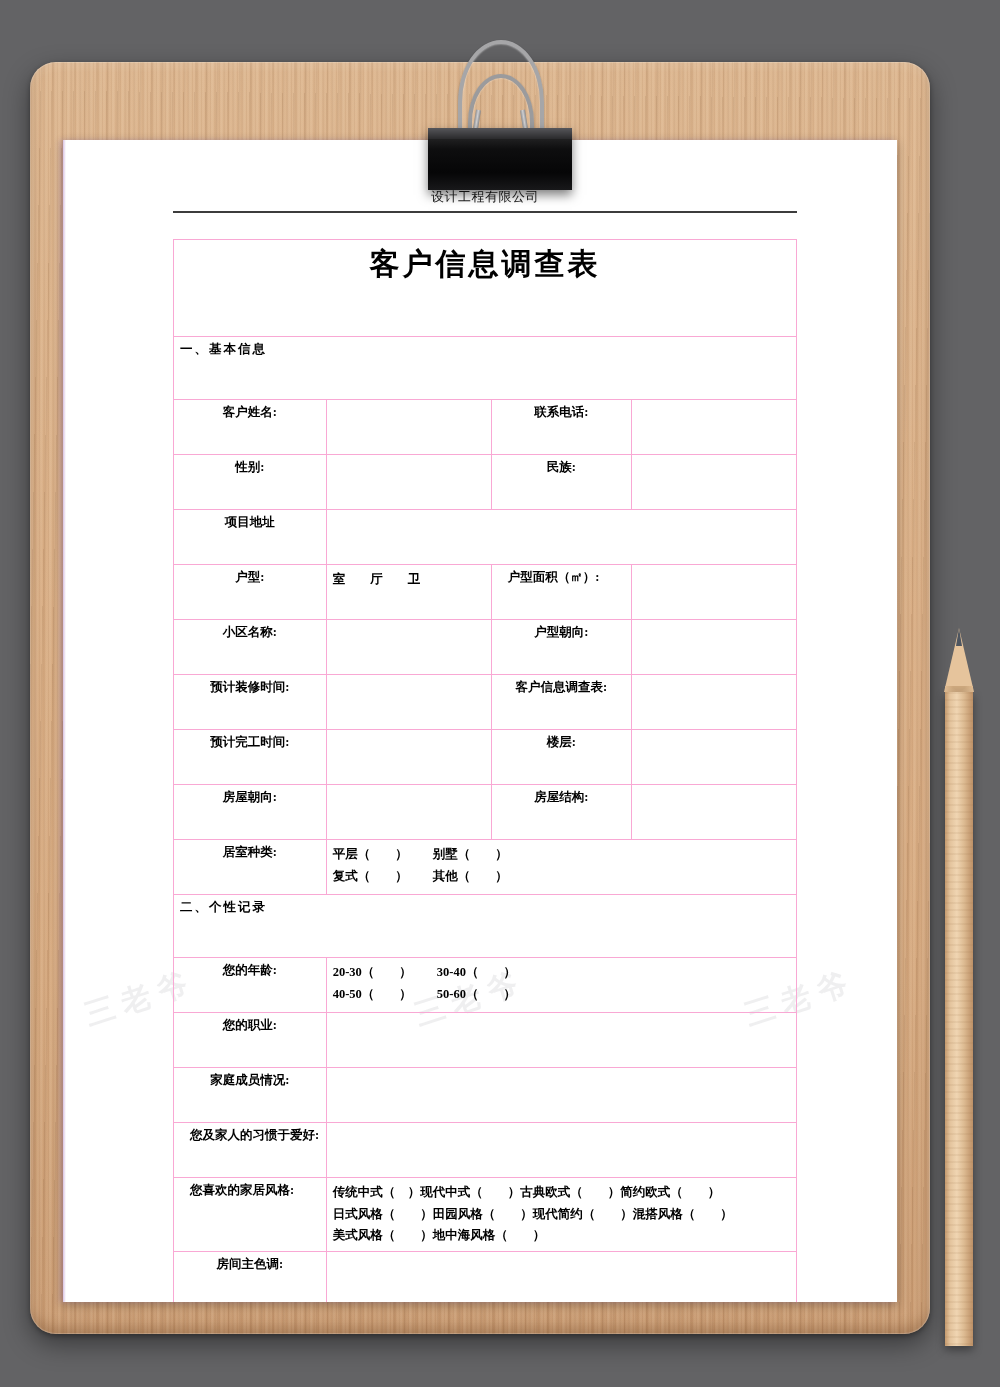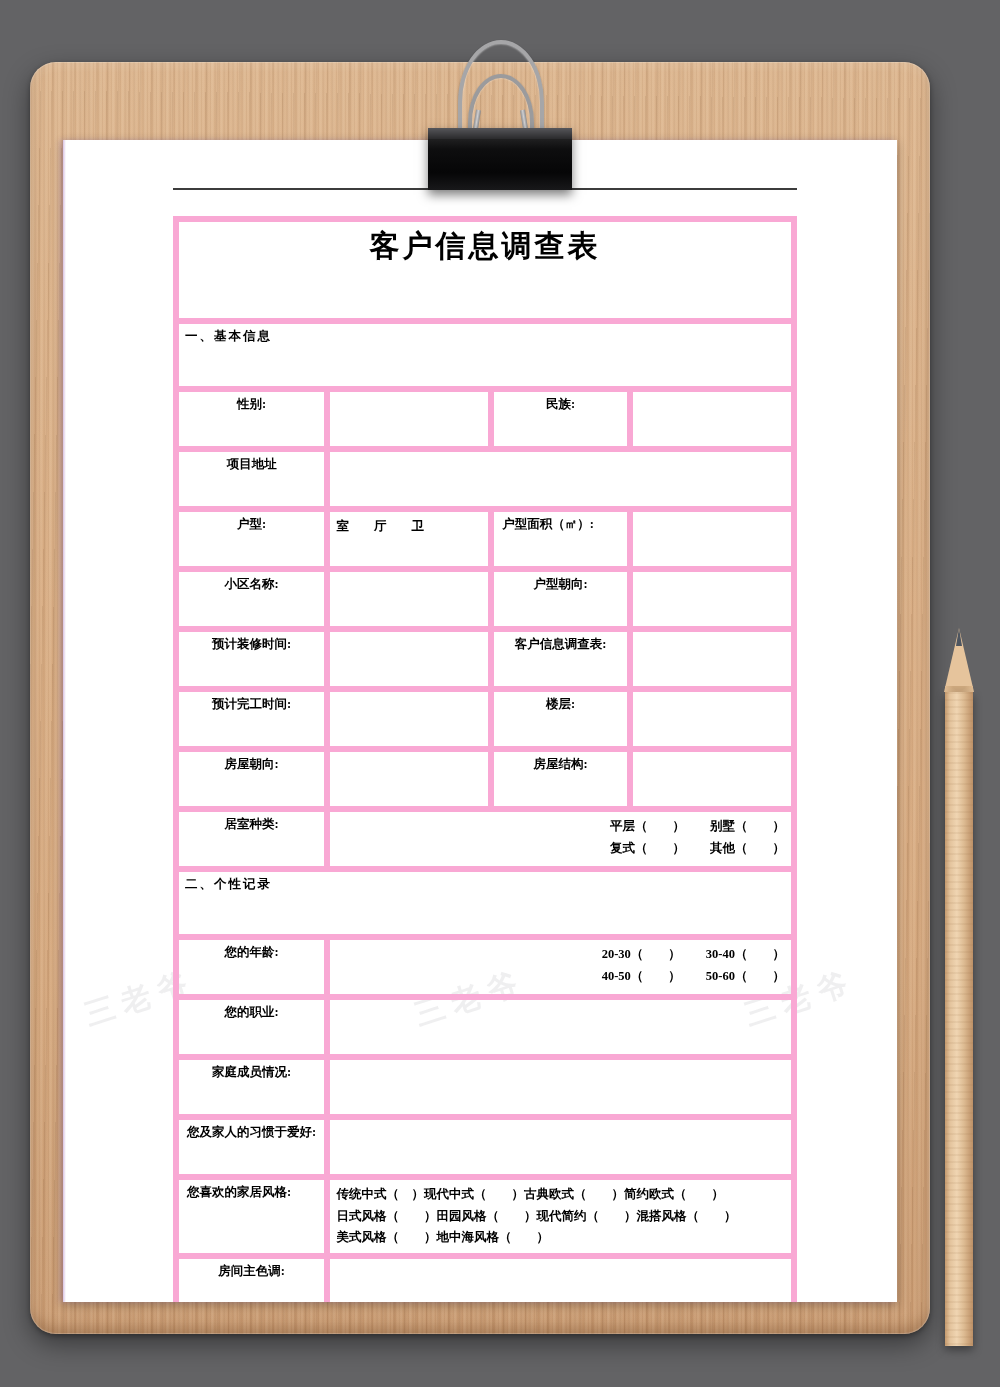--- a/index.html
+++ b/index.html
@@ -100,36 +100,36 @@
     text-align:center;font-size:13px;color:#1b1b1b;letter-spacing:.5px;
     padding-bottom:5px;font-family:"Liberation Serif","DejaVu Serif",serif;
   }
   .hrule{height:2px;background:#3c3c3c;margin-bottom:26px;}
 
   table.form{
     width:100%;border-collapse:collapse;table-layout:fixed;
     border:1px solid #6e6e6e;
   }
   table.form td{
-    border:6px solid #f9a8d4;color:#000;font-size:12.5px;
+    border:1px solid #f9a8d4;color:#000;font-size:12.5px;
     font-weight:bold;padding:4px 6px;vertical-align:top;
     font-family:"Liberation Serif","DejaVu Serif",serif;
   }
   td.title-cell{
     height:88px;text-align:center;vertical-align:middle;border-bottom:none;
   }
   .doc-title{font-size:30px;font-weight:bold;letter-spacing:3px;}
   td.section-cell{
     height:54px;vertical-align:middle;font-size:22px;letter-spacing:2px;
     padding-left:10px;border-top:1px solid #6e6e6e;
   }
   td.lbl{text-align:center;height:46px;vertical-align:top;padding-top:7px;}
-  td.lbl.lbl-left{text-align:left;padding-left:8px;}
+  td.lbl.lbl-left{text-align:left;padding-left:16px;}
   td.val{}
-  .opts{text-align:right;font-weight:bold;line-height:1.75;padding-top:4px;}
+  .opts{text-align:left;font-weight:bold;line-height:1.75;padding-top:4px;}
   .opts-left{text-align:left;font-weight:bold;line-height:1.72;padding-top:4px;margin-top:29px;}
   .opts-center{text-align:left;font-weight:bold;line-height:1.72;}
 
   
   .wm{
     position:absolute;color:rgba(120,120,130,.12);font-size:30px;font-weight:bold;
     letter-spacing:8px;transform:rotate(-18deg);pointer-events:none;user-select:none;
     font-family:"Liberation Serif","DejaVu Serif",serif;white-space:nowrap;
   }
   .wm1{left:20px;top:838px;}
@@ -142,20 +142,21 @@
 <div id="clipboard"></div>
 
 <div id="paper">
 
   <div class="wm wm1">三老爷</div>
   <div class="wm wm2">三老爷</div>
   <div class="wm wm3">三老爷</div>
 
   <div class="doc">
 
+    <div class="company">设计工程有限公司</div>
     <div class="hrule"></div>
 
     <table class="form">
       <colgroup>
         <col style="width:24.5%">
           <col style="width:26.5%">
         <col style="width:22.5%">
           <col style="width:26.5%">
       </colgroup>
       <tbody>
@@ -163,20 +164,26 @@
         <tr>
           <td class="title-cell" colspan="4">
             <div class="doc-title">客户信息调查表</div>
           </td>
         </tr>
 
         <tr>
           <td class="section-cell" colspan="4">一、基本信息</td>
         </tr>
 
+        <tr>
+          <td class="lbl">客户姓名:</td>
+          <td class="val"></td>
+          <td class="lbl">联系电话:</td>
+          <td class="val"></td>
+        </tr>
 
         <tr>
           <td class="lbl">性别:</td>
           <td class="val"></td>
           <td class="lbl">民族:</td>
           <td class="val"></td>
         </tr>
 
         <tr>
           <td class="lbl">项目地址</td>

